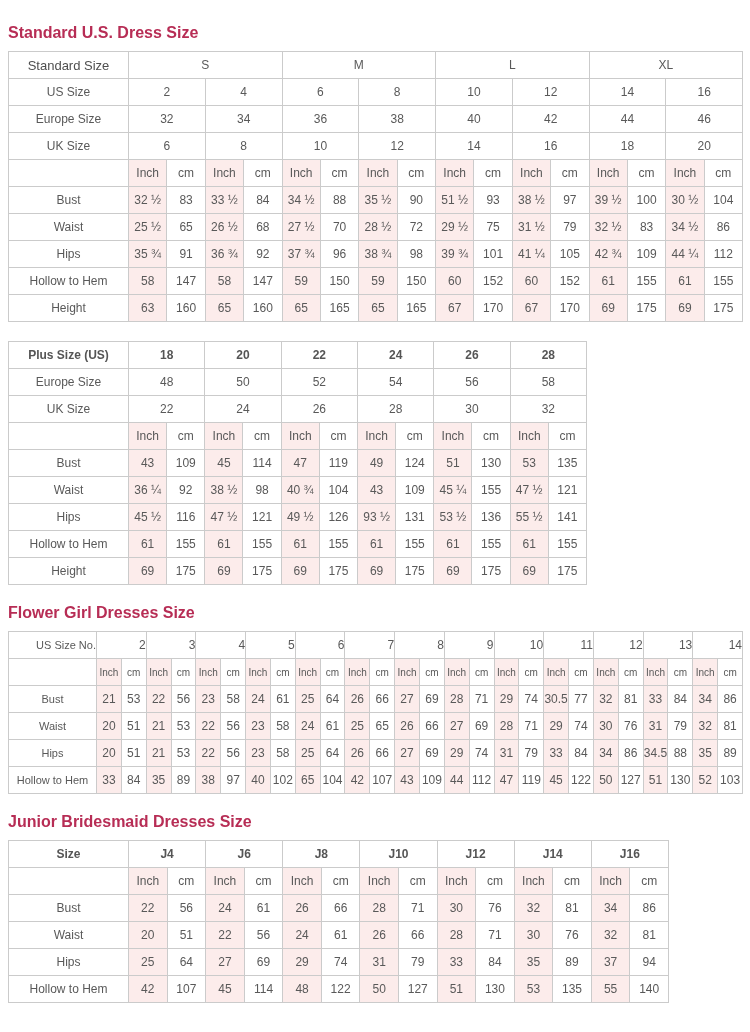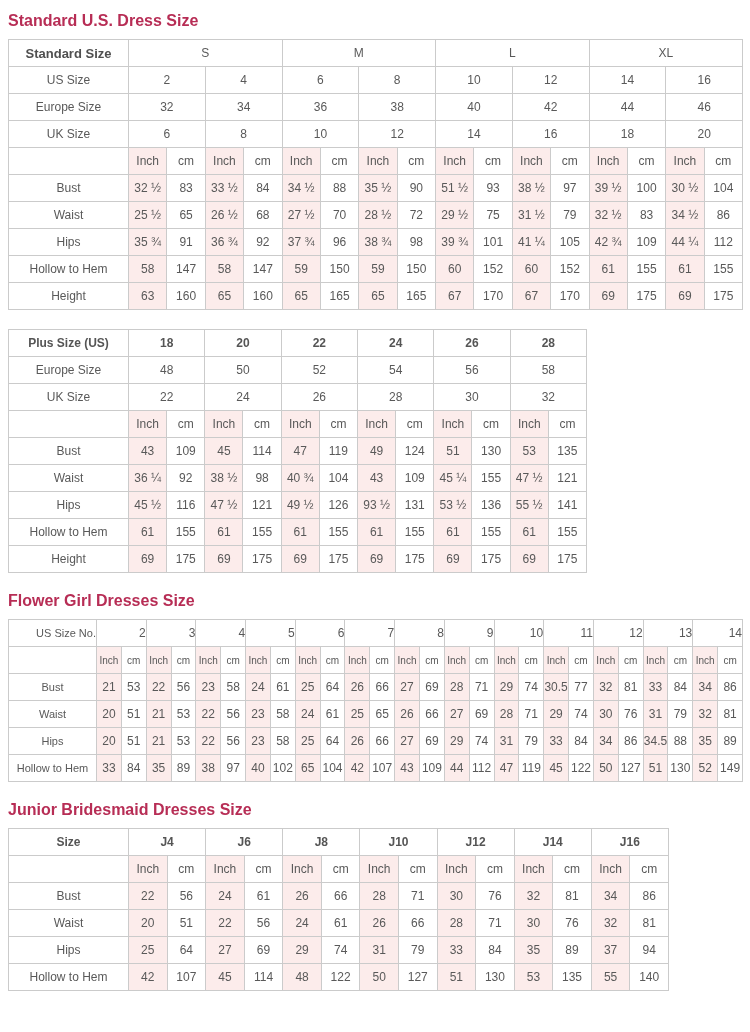--- a/index.html
+++ b/index.html
@@ -1,33 +1,33 @@
 <!DOCTYPE html>
 <html style="--accent: #b72d55; --pink: #fceceb; --border: #cbcbcb;"><head>
 <meta charset="utf-8">
 <style>
   html,body{margin:0;padding:0;background:#ffffff;}
   body{width:750px;font-family:"Liberation Sans","DejaVu Sans",sans-serif;}
   .page{padding:8px 8px 10px 8px;}
-  section{margin:4px 0 19px 0;}
+  section{margin:16px 0 19px 0;}
   .section-title{
     color:var(--accent,#b72d55);
     font-size:16px;font-weight:bold;letter-spacing:0;
     margin:0 0 9px 0;
   }
   table.sizes{border-collapse:collapse;table-layout:fixed;}
   table.sizes td{
     border:1px solid var(--border,#cbcbcb);
     text-align:center;vertical-align:middle;
     color:#595959;font-size:12px;height:24px;padding:1px 0;
     overflow:hidden;white-space:nowrap;
   }
   table.sizes td.pink{background:var(--pink,#fceceb);}
   .group-row td{height:28px;font-size:15px;}
-  .group-row td.corner{font-size:13px;font-weight:bold;color:#4f4f4f;}
+  .group-row td.corner{font-size:13px;font-weight:normal;color:#4f4f4f;}
   .t-plus .size-row-0 td,.t-junior .size-row-0 td{font-weight:bold;color:#555;}
   .t-standard .size-row td,.t-plus .size-row td{font-size:12px;}
   .t-flower td{font-size:10.5px;}
   .t-flower .size-row-0 td{font-size:12px;text-align:right;}
   .t-flower td.label{font-size:11px;}
   .unit-row td{font-size:11px;}
   .t-flower .unit-row td{font-size:10px;}
 </style>
 </head>
 <body>
@@ -544,21 +544,21 @@
               <td>112</td>
               <td class="pink">47</td>
               <td>119</td>
               <td class="pink">45</td>
               <td>122</td>
               <td class="pink">50</td>
               <td>127</td>
               <td class="pink">51</td>
               <td>130</td>
               <td class="pink">52</td>
-              <td>149</td>
+              <td>103</td>
             </tr>
           </tbody>
         </table>
       </div>
   </section>
 
   <section>
     <h2 class="section-title">Junior Bridesmaid Dresses Size</h2>
     <div>
         <table class="sizes t-junior" style="width: 660px;">

